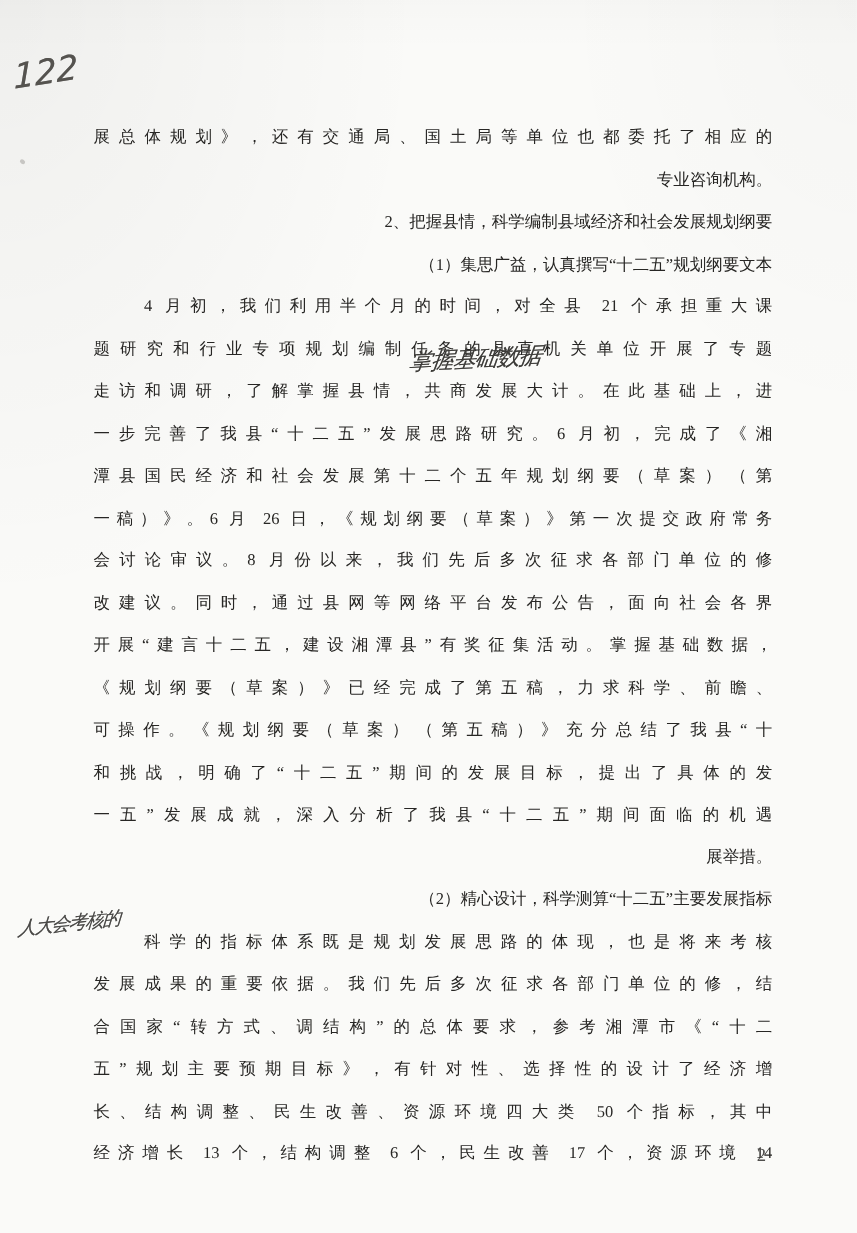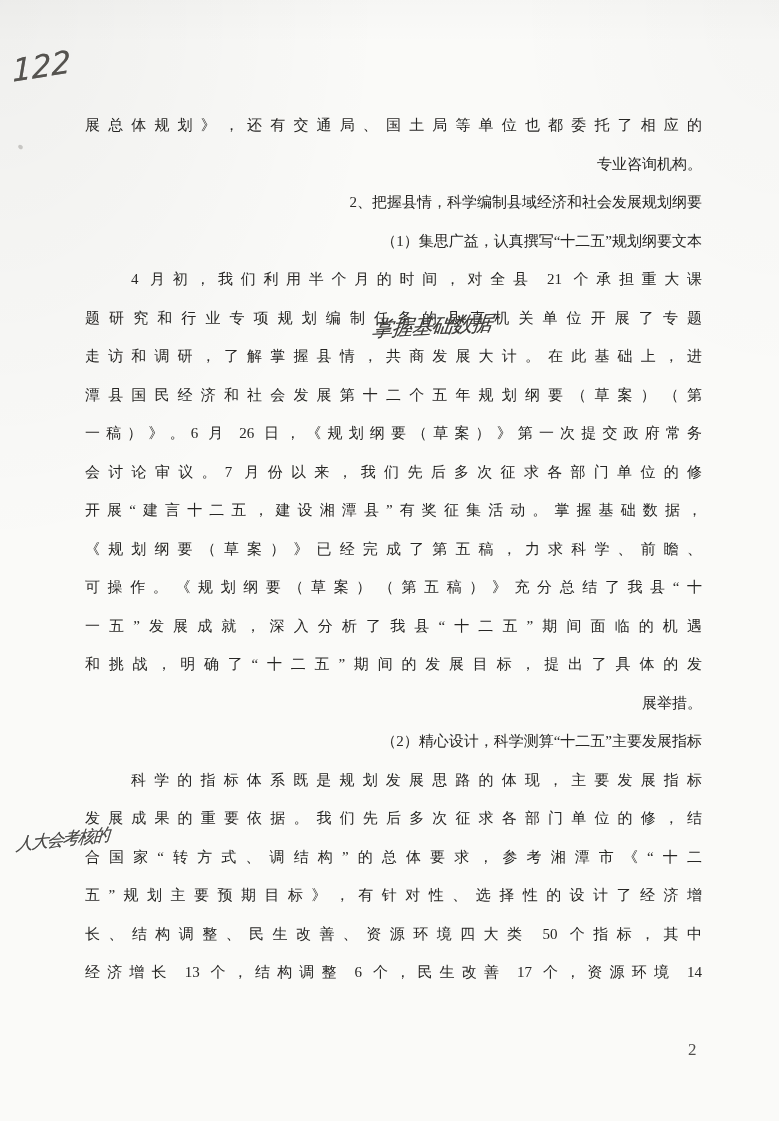--- a/index.html
+++ b/index.html
@@ -100,31 +100,33 @@
   <span class="speck"></span>
 
   <div class="text-block">
       <div class="line full">展总体规划》，还有交通局、国土局等单位也都委托了相应的</div>
       <div class="line">专业咨询机构。</div>
       <div class="line indent">2、把握县情，科学编制县域经济和社会发展规划纲要</div>
       <div class="line indent">（1）集思广益，认真撰写“十二五”规划纲要文本</div>
       <div class="line indent full">4 月初，我们利用半个月的时间，对全县 21 个承担重大课</div>
       <div class="line full">题研究和行业专项规划编制任务的县直机关单位开展了专题</div>
       <div class="line full">走访和调研，了解掌握县情，共商发展大计。在此基础上，进</div>
+      <div class="line full">一步完善了我县“十二五”发展思路研究。6 月初，完成了《湘</div>
       <div class="line full">潭县国民经济和社会发展第十二个五年规划纲要（草案）（第</div>
       <div class="line full">一稿）》。6 月 26 日，《规划纲要（草案）》第一次提交政府常务</div>
-      <div class="line full">会讨论审议。7 月份以来，我们先后多次征求各部门单位的修</div>
+      <div class="line full">会讨论审议。8 月份以来，我们先后多次征求各部门单位的修</div>
+      <div class="line full">改建议。同时，通过县网等网络平台发布公告，面向社会各界</div>
       <div class="line full">开展“建言十二五，建设湘潭县”有奖征集活动。掌握基础数据，</div>
       <div class="line full">《规划纲要（草案）》已经完成了第五稿，力求科学、前瞻、</div>
       <div class="line full">可操作。《规划纲要（草案）（第五稿）》充分总结了我县“十</div>
+      <div class="line full">和挑战，明确了“十二五”期间的发展目标，提出了具体的发</div>
       <div class="line full">一五”发展成就，深入分析了我县“十二五”期间面临的机遇</div>
-      <div class="line full">和挑战，明确了“十二五”期间的发展目标，提出了具体的发</div>
       <div class="line">展举措。</div>
       <div class="line indent">（2）精心设计，科学测算“十二五”主要发展指标</div>
-      <div class="line indent full">科学的指标体系既是规划发展思路的体现，主要发展指标</div>
+      <div class="line indent full">科学的指标体系既是规划发展思路的体现，也是将来考核</div>
       <div class="line full">发展成果的重要依据。我们先后多次征求各部门单位的修，结</div>
       <div class="line full">合国家“转方式、调结构”的总体要求，参考湘潭市《“十二</div>
       <div class="line full">五”规划主要预期目标》，有针对性、选择性的设计了经济增</div>
       <div class="line full">长、结构调整、民生改善、资源环境四大类 50 个指标，其中</div>
       <div class="line full">经济增长 13 个，结构调整 6 个，民生改善 17 个，资源环境 14</div>
     </div>
 
   <span class="hw hw-inline-note">掌握基础数据</span>
 
   <span class="hw hw-margin-note">人大会考核的</span>

